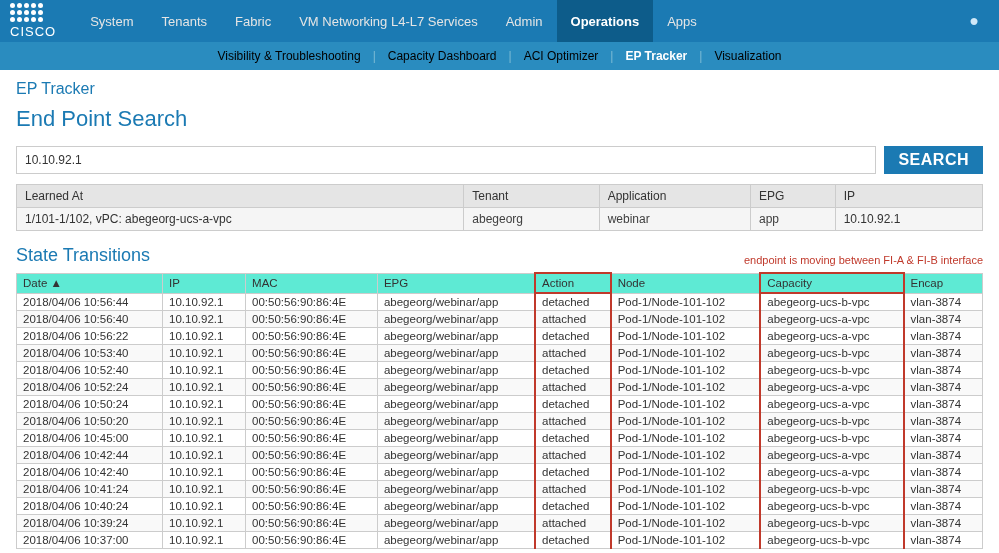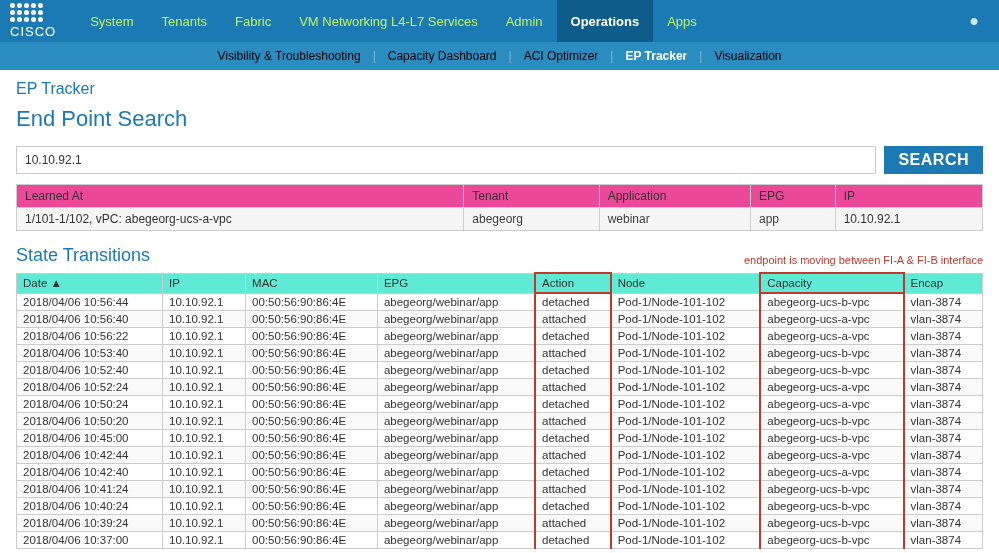--- a/index.html
+++ b/index.html
@@ -22,21 +22,21 @@
       display: flex; gap: 2px; margin-bottom: 2px;
     }
     .cisco-logo .dot {
       width: 5px; height: 5px; background: #fff; border-radius: 50%;
     }
     .cisco-logo .wordmark {
       color: #fff; font-size: 13px; font-weight: normal; letter-spacing: 1px;
     }
     .nav-items { display: flex; align-items: center; flex: 1; }
     .nav-item {
-      color: #bef264; font-size: 13px; padding: 0 14px; height: 42px;
+      color: #e5e5e5; font-size: 13px; padding: 0 14px; height: 42px;
       display: flex; align-items: center; cursor: pointer; white-space: nowrap;
     }
     .nav-item.active { background: #0d5c8a; color: #fff; font-weight: bold; }
     .nav-search {
       color: #d0e8f8; font-size: 16px; cursor: pointer; padding: 0 10px;
     }
 
     
     .sub-nav {
       background: #2a8cbf;
@@ -76,21 +76,21 @@
       background: #1b7ab3; color: #fff; border: none; padding: 5px 14px;
       font-size: 16px; font-weight: bold; cursor: pointer; height: 28px;
       letter-spacing: 0.5px;
     }
 
     
     .results-table {
       width: 100%; border-collapse: collapse; margin-bottom: 14px; font-size: 12px;
     }
     .results-table th {
-      background: #ec4899; border: 1px solid #ccc; padding: 4px 8px;
+      background: #e5e5e5; border: 1px solid #ccc; padding: 4px 8px;
       text-align: left; font-weight: normal; color: #333;
     }
     .results-table td {
       border: 1px solid #ccc; padding: 4px 8px; background: #f5f5f5;
     }
     .results-table a { color: #404040; text-decoration: none; }
 
     
     .transitions-header {
       display: flex; align-items: flex-end; justify-content: space-between;

